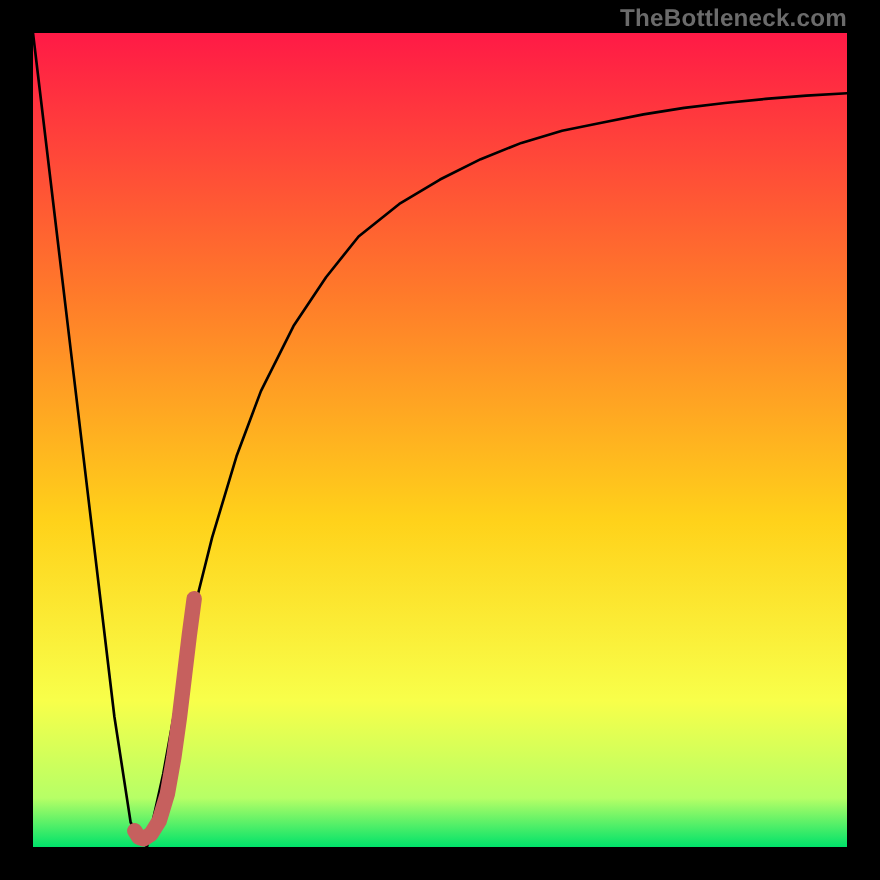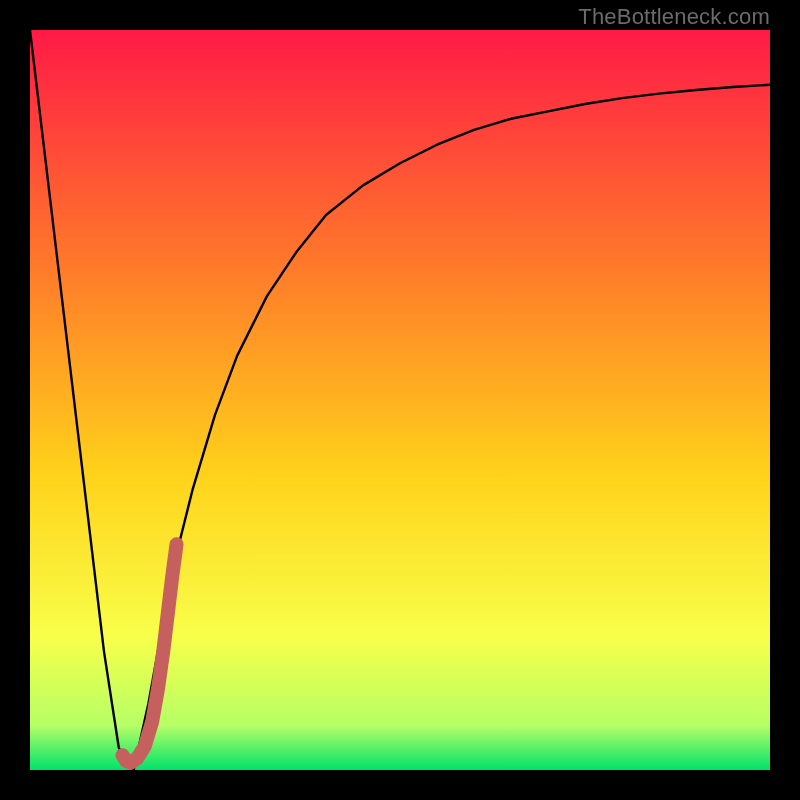--- a/index.html
+++ b/index.html
@@ -25,21 +25,21 @@
     width: 740px;
     height: 740px;
     overflow: hidden;
   }
   .watermark {
     position: absolute;
     top: 4px;
     right: 30px;
     font-family: Arial, Helvetica, sans-serif;
     font-size: 22px;
-    font-weight: 400;
+    font-weight: 700;
     color: #6b6b6b;
     letter-spacing: 0.2px;
   }
   svg {
     display: block;
   }
 </style>
 </head>
 <body>
 

